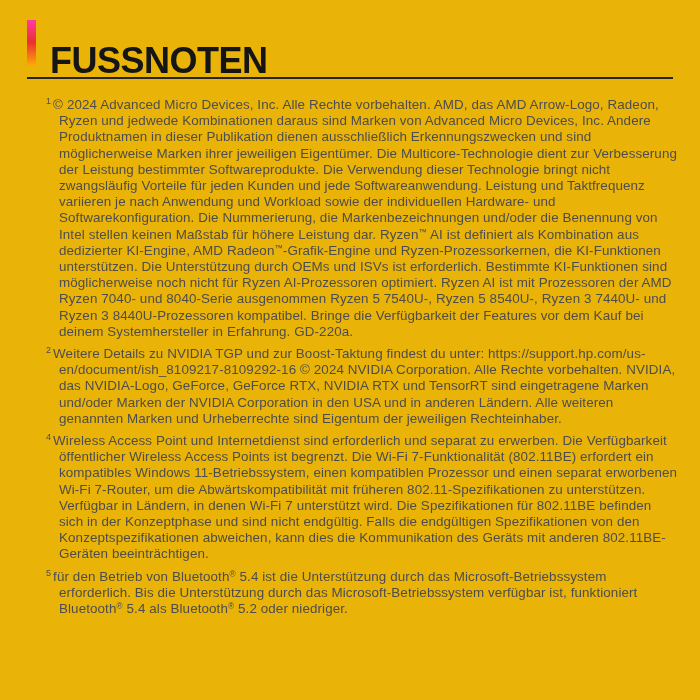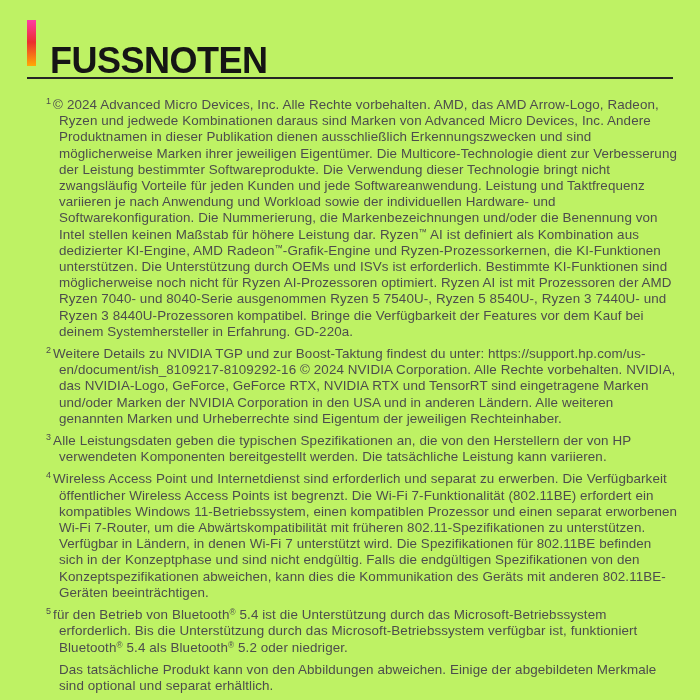--- a/index.html
+++ b/index.html
@@ -1,20 +1,20 @@
 <!DOCTYPE html>
 <html lang="de" style="--accent_gradient_top: #ff3ba5; --accent_gradient_mid: #eb2f2f; --accent_gradient_bottom: #ffaa05; --heading: #151515; --body: #4d4d4d; --rule: #262626;"><head>
 <meta charset="utf-8">
 <style>
   html, body { margin: 0; padding: 0; background: #ffffff; }
   .page {
     position: relative;
     width: 700px;
     height: 700px;
-    background: #bef264;
+    background: #eab308;
     overflow: hidden;
     font-family: "Liberation Sans", sans-serif;
   }
   .accent-bar {
     position: absolute;
     left: 27px;
     top: 20px;
     width: 9px;
     height: 46px;
     background: linear-gradient(180deg,
@@ -79,23 +79,21 @@
     <h1 class="page-title">FUSSNOTEN</h1>
     <div class="header-divider"></div>
   </header>
 
   <main class="content">
 
     <p class="footnote"><sup class="fn-marker">1</sup><span>© 2024 Advanced Micro Devices, Inc. Alle Rechte vorbehalten. AMD, das AMD Arrow-Logo, Radeon, Ryzen und jedwede Kombinationen daraus sind Marken von Advanced Micro Devices, Inc. Andere Produktnamen in dieser Publikation dienen ausschließlich Erkennungszwecken und sind möglicherweise Marken ihrer jeweiligen Eigentümer. Die Multicore-Technologie dient zur Verbesserung der Leistung bestimmter Softwareprodukte. Die Verwendung dieser Technologie bringt nicht zwangsläufig Vorteile für jeden Kunden und jede Softwareanwendung. Leistung und Taktfrequenz variieren je nach Anwendung und Workload sowie der individuellen Hardware- und Softwarekonfiguration. Die Nummerierung, die Markenbezeichnungen und/oder die Benennung von Intel stellen keinen Maßstab für höhere Leistung dar. Ryzen<sup class="rmark">™</sup> AI ist definiert als Kombination aus dedizierter KI-Engine, AMD Radeon<sup class="rmark">™</sup>-Grafik-Engine und Ryzen-Prozessorkernen, die KI-Funktionen unterstützen. Die Unterstützung durch OEMs und ISVs ist erforderlich. Bestimmte KI-Funktionen sind möglicherweise noch nicht für Ryzen AI-Prozessoren optimiert. Ryzen AI ist mit Prozessoren der AMD Ryzen 7040- und 8040-Serie ausgenommen Ryzen 5 7540U-, Ryzen 5 8540U-, Ryzen 3 7440U- und Ryzen 3 8440U-Prozessoren kompatibel. Bringe die Verfügbarkeit der Features vor dem Kauf bei deinem Systemhersteller in Erfahrung. GD-220a.</span></p>
 
     <p class="footnote"><sup class="fn-marker">2</sup><span>Weitere Details zu NVIDIA TGP und zur Boost-Taktung findest du unter: https://support.hp.com/us-en/document/ish_8109217-8109292-16 © 2024 NVIDIA Corporation. Alle Rechte vorbehalten. NVIDIA, das NVIDIA-Logo, GeForce, GeForce RTX, NVIDIA RTX und TensorRT sind eingetragene Marken und/oder Marken der NVIDIA Corporation in den USA und in anderen Ländern. Alle weiteren genannten Marken und Urheberrechte sind Eigentum der jeweiligen Rechteinhaber.</span></p>
 
-    <p class="footnote"><sup class="fn-marker">3</sup><span>Alle Leistungsdaten geben die typischen Spezifikationen an, die von den Herstellern der von HP verwendeten Komponenten bereitgestellt werden. Die tatsächliche Leistung kann variieren.</span></p>
 
     <p class="footnote"><sup class="fn-marker">4</sup><span>Wireless Access Point und Internetdienst sind erforderlich und separat zu erwerben. Die Verfügbarkeit öffentlicher Wireless Access Points ist begrenzt. Die Wi-Fi 7-Funktionalität (802.11BE) erfordert ein kompatibles Windows 11-Betriebssystem, einen kompatiblen Prozessor und einen separat erworbenen Wi-Fi 7-Router, um die Abwärtskompatibilität mit früheren 802.11-Spezifikationen zu unterstützen. Verfügbar in Ländern, in denen Wi-Fi 7 unterstützt wird. Die Spezifikationen für 802.11BE befinden sich in der Konzeptphase und sind nicht endgültig. Falls die endgültigen Spezifikationen von den Konzeptspezifikationen abweichen, kann dies die Kommunikation des Geräts mit anderen 802.11BE-Geräten beeinträchtigen.</span></p>
 
     <p class="footnote"><sup class="fn-marker">5</sup><span>für den Betrieb von Bluetooth<sup class="rmark">®</sup> 5.4 ist die Unterstützung durch das Microsoft-Betriebssystem erforderlich. Bis die Unterstützung durch das Microsoft-Betriebssystem verfügbar ist, funktioniert Bluetooth<sup class="rmark">®</sup> 5.4 als Bluetooth<sup class="rmark">®</sup> 5.2 oder niedriger.</span></p>
 
-    <p class="closing"><span>Das tatsächliche Produkt kann von den Abbildungen abweichen. Einige der abgebildeten Merkmale sind optional und separat erhältlich.</span></p>
 
   </main>
 
 </div>
 
 </body></html>

